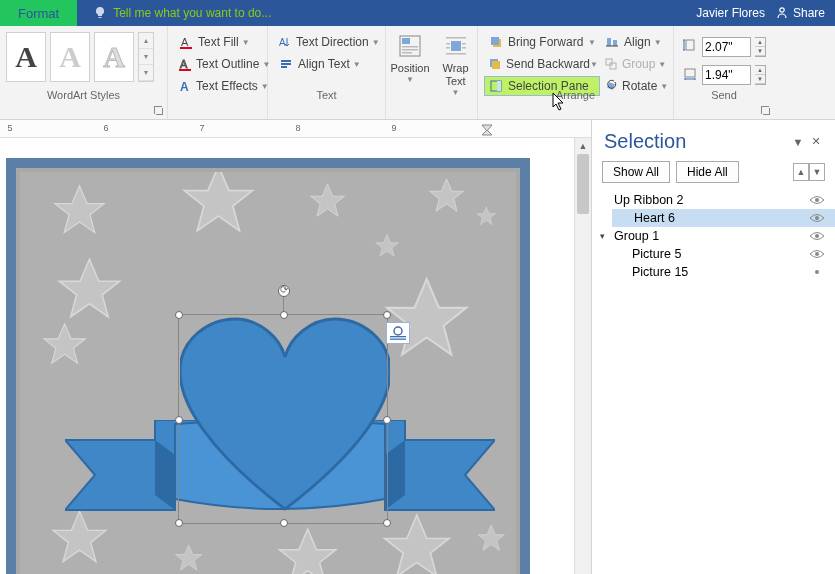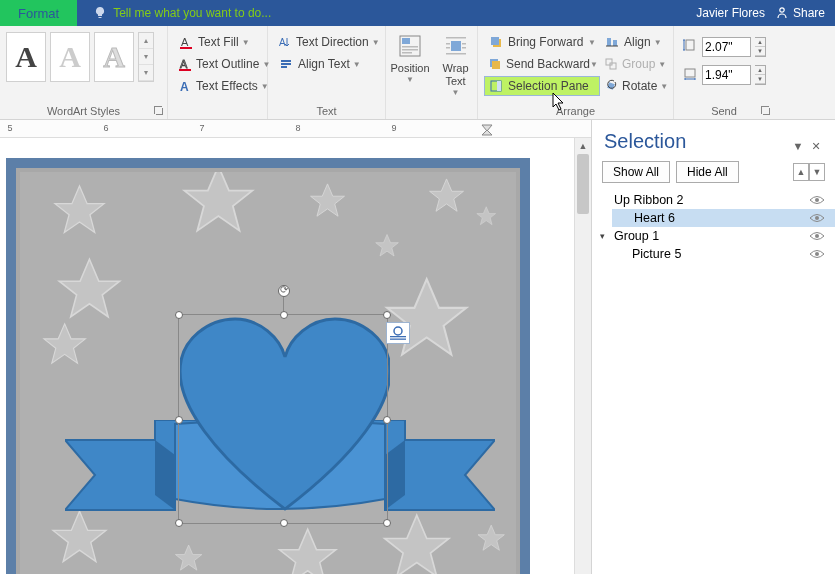--- a/index.html
+++ b/index.html
@@ -10,21 +10,21 @@
   .tab-format { background: #22c55e; color: #2b579a; padding: 4px 18px; height: 100%; display: flex; align-items: center; font-size: 13px; }
   .tellme { display: flex; align-items: center; margin-left: 16px; color: #84cc16; flex: 1; }
   .tellme svg { margin-right: 6px; }
   .user { margin-right: 10px; }
   .share { display: flex; align-items: center; margin-right: 10px; }
   .share svg { margin-right: 4px; }
 
   
   .ribbon { height: 94px; background: #f3f3f3; border-bottom: 1px solid #d4d4d4; display: flex; position: relative; }
   .group { border-right: 1px solid #e1e1e1; height: 100%; position: relative; padding: 2px 6px 0 6px; }
-  .group-label { position: absolute; bottom: 2px; left: 0; right: 0; text-align: center; font-size: 11px; color: #666; }
+  .group-label { position: absolute; bottom: 18px; left: 0; right: 0; text-align: center; font-size: 11px; color: #666; }
   .dialog-launcher { position: absolute; bottom: 3px; right: 3px; width: 10px; height: 10px; }
   .dialog-launcher::before { content: ""; display: block; width: 7px; height: 7px; border-left: 1px solid #888; border-top: 1px solid #888; }
   .dialog-launcher::after { content: ""; position: absolute; left: 2px; top: 2px; width: 6px; height: 6px; border-right: 1px solid #888; border-bottom: 1px solid #888; }
 
   
   .wordart { width: 168px; }
   .gallery { display: flex; gap: 4px; padding-top: 4px; }
   .swatch { width: 40px; height: 50px; border: 1px solid #d0d0d0; background: #fff; display: flex; align-items: center; justify-content: center; font-family: Georgia, serif; font-size: 30px; font-weight: bold; }
   .swatch.s1 { color: #444; }
   .swatch.s2 { color: #ccc; }
@@ -73,21 +73,21 @@
   .rot-handle { width: 12px; height: 12px; border-radius: 50%; border: 1px solid #666; background: #fff; position: absolute; }
   .rot-handle::after { content: "⟳"; position: absolute; left: 1px; top: -2px; font-size: 10px; color: #666; }
 
   .ribbon-banner { position: absolute; left: 45px; top: 248px; width: 430px; height: 100px; }
 
   .layout-icon { position: absolute; width: 24px; height: 22px; background: #fff; border: 1px solid #9cb3d0; left: 366px; top: 150px; display: flex; align-items: center; justify-content: center; }
   .layout-icon svg { display: block; }
 
   
   .sel-pane { position: absolute; top: 120px; right: 0; width: 244px; bottom: 0; background: #fff; border-left: 1px solid #d4d4d4; }
-  .sel-header { padding: 10px 12px 8px 12px; display: flex; align-items: flex-end; }
+  .sel-header { padding: 10px 12px 8px 12px; display: flex; align-items: center; }
   .sel-header h2 { color: #2b579a; font-weight: normal; font-size: 20px; flex: 1; }
   .sel-header .winbtn { width: 14px; height: 14px; margin-left: 4px; color: #666; font-size: 11px; display: flex; align-items: center; justify-content: center; }
   .sel-toolbar { display: flex; gap: 6px; padding: 0 10px 8px 10px; align-items: center; }
   .sel-btn { border: 1px solid #ababab; background: #fdfdfd; font-size: 12px; padding: 3px 10px; }
   .reorder { margin-left: auto; display: flex; }
   .reorder span { width: 16px; height: 18px; border: 1px solid #ababab; display: flex; align-items: center; justify-content: center; font-size: 9px; color: #666; }
   .sel-list { font-size: 12.5px; }
   .sel-item { display: flex; align-items: center; padding: 2px 10px 2px 22px; position: relative; }
   .sel-item.indent { padding-left: 40px; }
   .sel-item.selected { background: #c7ddf2; margin-left: 20px; }
@@ -459,18 +459,27 @@
     </div>
     <div class="sel-item indent">
       <span>Picture 5</span>
       <span class="eye">
           <svg width="16" height="10">
             <path d="M1 5 Q8 -2 15 5 Q8 12 1 5" fill="none" stroke="#888"></path>
             <circle cx="8" cy="5" r="2" fill="#888"></circle>
           </svg>
         </span>
     </div>
+    <div class="sel-item indent">
+      <span>Picture 15</span>
+      <span class="eye">
+          <svg width="16" height="10">
+            <path d="M1 5lou$ 15 5 Q8 12 1 5" fill="none" stroke="#888"></path>
+            <circle cx="8" cy="5" r="2" fill="#888"></circle>
+          </svg>
+        </span>
+    </div>
   </div>
 </div>
 
 <svg class="cursor" style="left:552px;top:92px" width="14" height="20">
   <path d="M1 1 L1 15 L4 12 L7 18 L9 17 L6 11 L11 11 Z" fill="#fff" stroke="#000" stroke-width="1"></path>
 </svg>
 
 </body></html>

